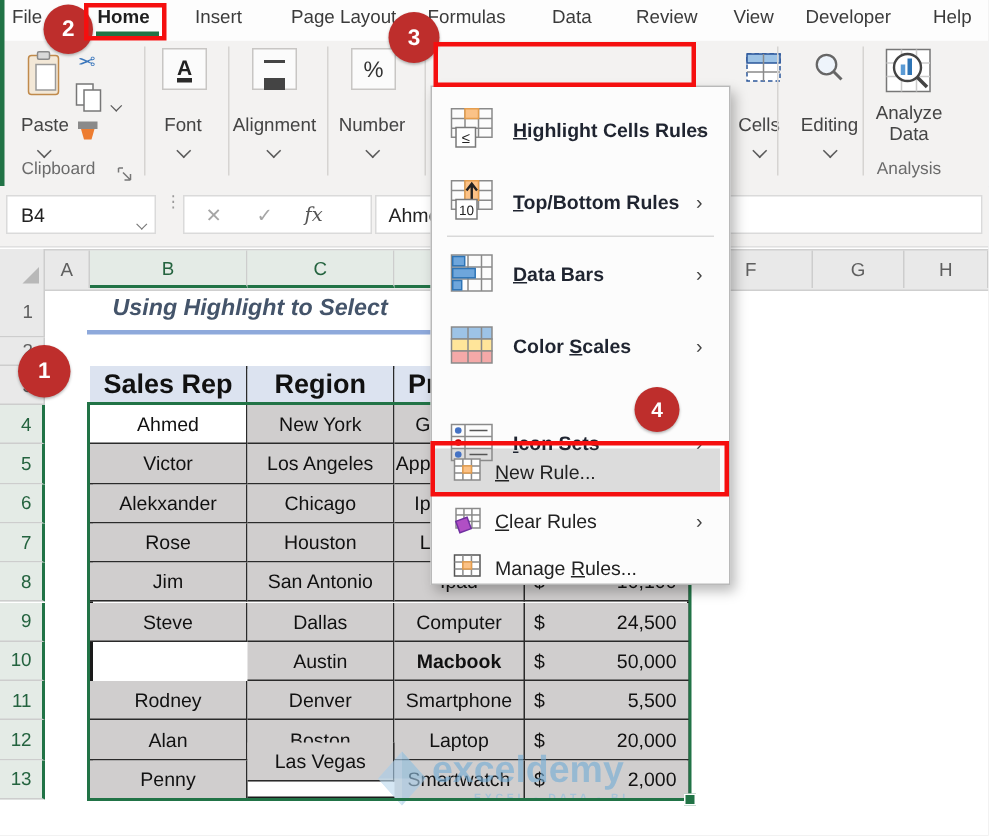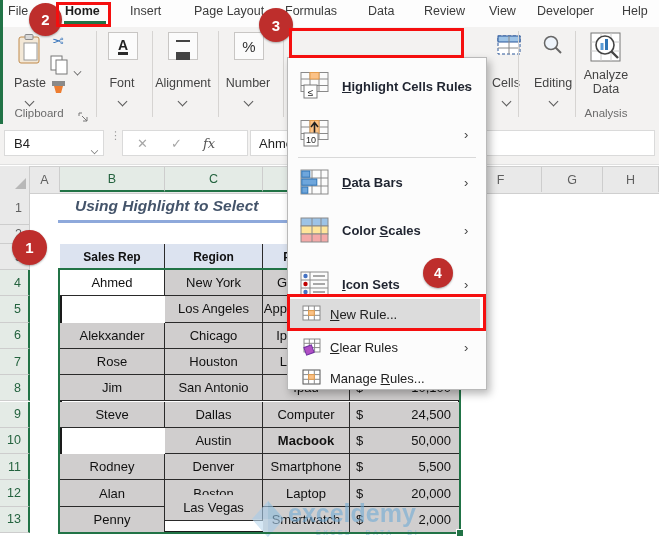--- a/index.html
+++ b/index.html
@@ -38,21 +38,21 @@
   .rhcell.sel{border-right:2px solid #217346;color:#24633f;background:#e4ebe6;}
   .cornercell{left:0;top:166px;width:30px;height:26px;background:#e9e9e9;border-right:1px solid #cdcdcd;box-sizing:border-box;z-index:1;}
   .cornertri{position:absolute;right:3px;bottom:3px;width:0;height:0;border-left:11px solid transparent;border-bottom:11px solid #b8b8b8;}
   
   .sheet-title{left:75px;top:197px;font-size:15.5px;font-weight:bold;font-style:italic;color:#44546a;white-space:nowrap;z-index:1;}
   .title-underline{left:58px;top:220px;width:274px;height:3px;background:#8ea9db;z-index:1;}
   
   .xtable{left:60px;top:244px;width:400px;height:289px;border:2px solid #1a1a1a;box-sizing:border-box;z-index:2;}
   .tcell{position:absolute;border-right:1px solid #2a2a2a;border-bottom:1px solid #2a2a2a;box-sizing:border-box;
          display:flex;align-items:center;justify-content:center;font-size:13px;color:#111;}
-  .tcell.hdr{background:#dce3f0;font-weight:bold;font-size:12px;}
+  .tcell.hdr{background:#dce3f0;font-weight:bold;font-size:18px;}
   .tcell.data{background:#d0cece;}
   .tcell.active{background:#ffffff;}
   .tcell.clip{justify-content:flex-end;padding-right:62px;}
   .tcell.price{justify-content:space-between;padding:0 8px 0 6px;}
   .selbox{left:58px;top:268px;width:403px;height:266px;border:2.5px solid #217346;box-sizing:border-box;z-index:6;pointer-events:none;}
   .fillhandle{left:456px;top:529px;width:8px;height:8px;background:#217346;border:1.5px solid #fff;box-sizing:border-box;z-index:7;}
   
   .wmark{left:250px;top:497px;width:190px;height:48px;z-index:5;opacity:.62;pointer-events:none;}
   .wbrand{position:absolute;left:38px;top:2px;font-size:25px;font-weight:bold;color:#74add6;letter-spacing:0px;}
   .wtag{position:absolute;left:66px;top:32px;font-size:7px;letter-spacing:2.5px;color:#8fbede;font-weight:bold;}
@@ -247,20 +247,21 @@
 
   <div class="abs xtable" id="xtable">
       <div class="tcell hdr" style="left: -2px; top: -2px; width: 105px; height: 26px;">Sales Rep</div>
       <div class="tcell hdr" style="left: 103px; top: -2px; width: 98px; height: 26px;">Region</div>
       <div class="tcell hdr" style="left: 201px; top: -2px; width: 87px; height: 26px;">Product</div>
       <div class="tcell hdr" style="left: 288px; top: -2px; width: 110px; height: 26px;"></div>
       <div class="tcell data active" style="left: -2px; top: 24px; width: 105px; height: 26.3px;">Ahmed</div>
       <div class="tcell data" style="left: 103px; top: 24px; width: 98px; height: 26.3px;">New York</div>
       <div class="tcell data clip" style="left: 201px; top: 24px; width: 87px; height: 26.3px;">G</div>
       <div class="tcell data price" style="left: 288px; top: 24px; width: 110px; height: 26.3px;"></div>
+      <div class="tcell data" style="left: -2px; top: 50.3px; width: 105px; height: 26.3px;">Victor</div>
       <div class="tcell data" style="left: 103px; top: 50.3px; width: 98px; height: 26.3px;">Los Angeles</div>
       <div class="tcell data clip" style="left: 201px; top: 50.3px; width: 87px; height: 26.3px;">App</div>
       <div class="tcell data price" style="left: 288px; top: 50.3px; width: 110px; height: 26.3px;"></div>
       <div class="tcell data" style="left: -2px; top: 76.6px; width: 105px; height: 26.3px;">Alekxander</div>
       <div class="tcell data" style="left: 103px; top: 76.6px; width: 98px; height: 26.3px;">Chicago</div>
       <div class="tcell data clip" style="left: 201px; top: 76.6px; width: 87px; height: 26.3px;">Ip</div>
       <div class="tcell data price" style="left: 288px; top: 76.6px; width: 110px; height: 26.3px;"></div>
       <div class="tcell data" style="left: -2px; top: 102.9px; width: 105px; height: 26.3px;">Rose</div>
       <div class="tcell data" style="left: 103px; top: 102.9px; width: 98px; height: 26.3px;">Houston</div>
       <div class="tcell data clip" style="left: 201px; top: 102.9px; width: 87px; height: 26.3px;">L</div>
@@ -346,20 +347,21 @@
               <line x1="3" y1="8" x2="30" y2="8"></line>
               <line x1="3" y1="14.5" x2="30" y2="14.5"></line>
               <line x1="12" y1="1.5" x2="12" y2="20.5"></line>
               <line x1="21" y1="1.5" x2="21" y2="20.5"></line>
             </g>
             <rect x="12" y="1.5" width="9" height="13" fill="#fbc287" stroke="#e49d4e"></rect>
             <path d="M16.5 14 L16.5 4 M13 8 L16.5 3.5 L20 8" stroke="#222" fill="none" stroke-width="1.6"></path>
             <rect x="6" y="14" width="14" height="13" fill="#fff" stroke="#7a7a7a"></rect>
             <text x="13" y="24" font-size="9" text-anchor="middle" fill="#222">10</text>
           </svg></span>
+        <span class="lbl" style="top: 13px;"><u>T</u>op/Bottom Rules</span>
         <span class="arrow" style="top: 13px;">›</span>
       </div>
       <div class="mitem" style="top: 104px; height: 40px;">
         <span class="ic" style="top: 5px;"><svg width="34" height="30">
             <g stroke="#8a8a8a" fill="none">
               <rect x="3" y="3" width="27" height="24"></rect>
               <line x1="3" y1="11" x2="30" y2="11"></line>
               <line x1="3" y1="19" x2="30" y2="19"></line>
               <line x1="14" y1="3" x2="14" y2="27"></line>
               <line x1="23" y1="3" x2="23" y2="27"></line>
@@ -375,21 +377,21 @@
         <span class="ic" style="top: 5px;"><svg width="34" height="30">
             <rect x="3" y="3" width="27" height="8" fill="#9dc3e6" stroke="#8a8a8a"></rect>
             <rect x="3" y="11" width="27" height="8" fill="#ffe59a" stroke="#8a8a8a"></rect>
             <rect x="3" y="19" width="27" height="8" fill="#f4a9a8" stroke="#8a8a8a"></rect>
             <line x1="14" y1="3" x2="14" y2="27" stroke="#8a8a8a"></line>
             <line x1="23" y1="3" x2="23" y2="27" stroke="#8a8a8a"></line>
           </svg></span>
         <span class="lbl" style="top: 13px;">Color <u>S</u>cales</span>
         <span class="arrow" style="top: 13px;">›</span>
       </div>
-      <div class="mitem" style="top: 206px; height: 40px;">
+      <div class="mitem" style="top: 217px; height: 40px;">
         <span class="ic" style="top: 5px;"><svg width="34" height="30">
             <g stroke="#8a8a8a" fill="none">
               <rect x="3" y="3" width="27" height="24"></rect>
               <line x1="3" y1="11" x2="30" y2="11"></line>
               <line x1="3" y1="19" x2="30" y2="19"></line>
               <line x1="12" y1="3" x2="12" y2="27"></line>
             </g>
             <circle cx="7.5" cy="7" r="2.2" fill="#4472c4"></circle>
             <circle cx="7.5" cy="15" r="2.2" fill="#c00000"></circle>
             <circle cx="7.5" cy="23" r="2.2" fill="#4472c4"></circle>

